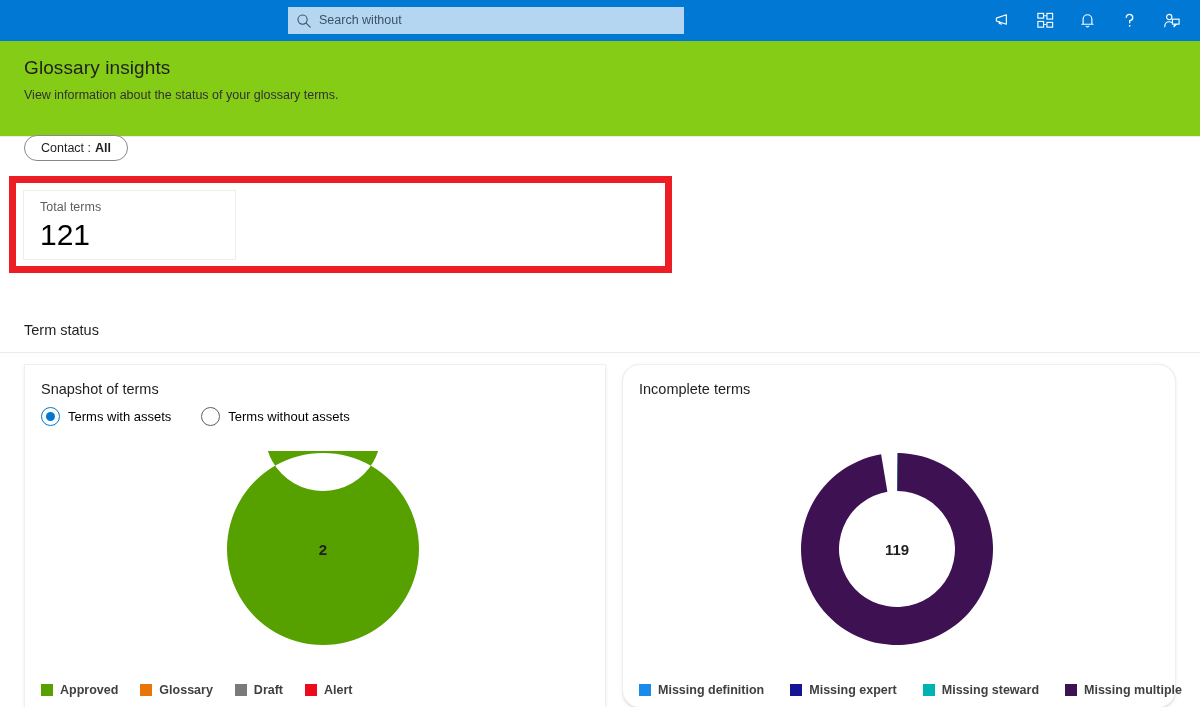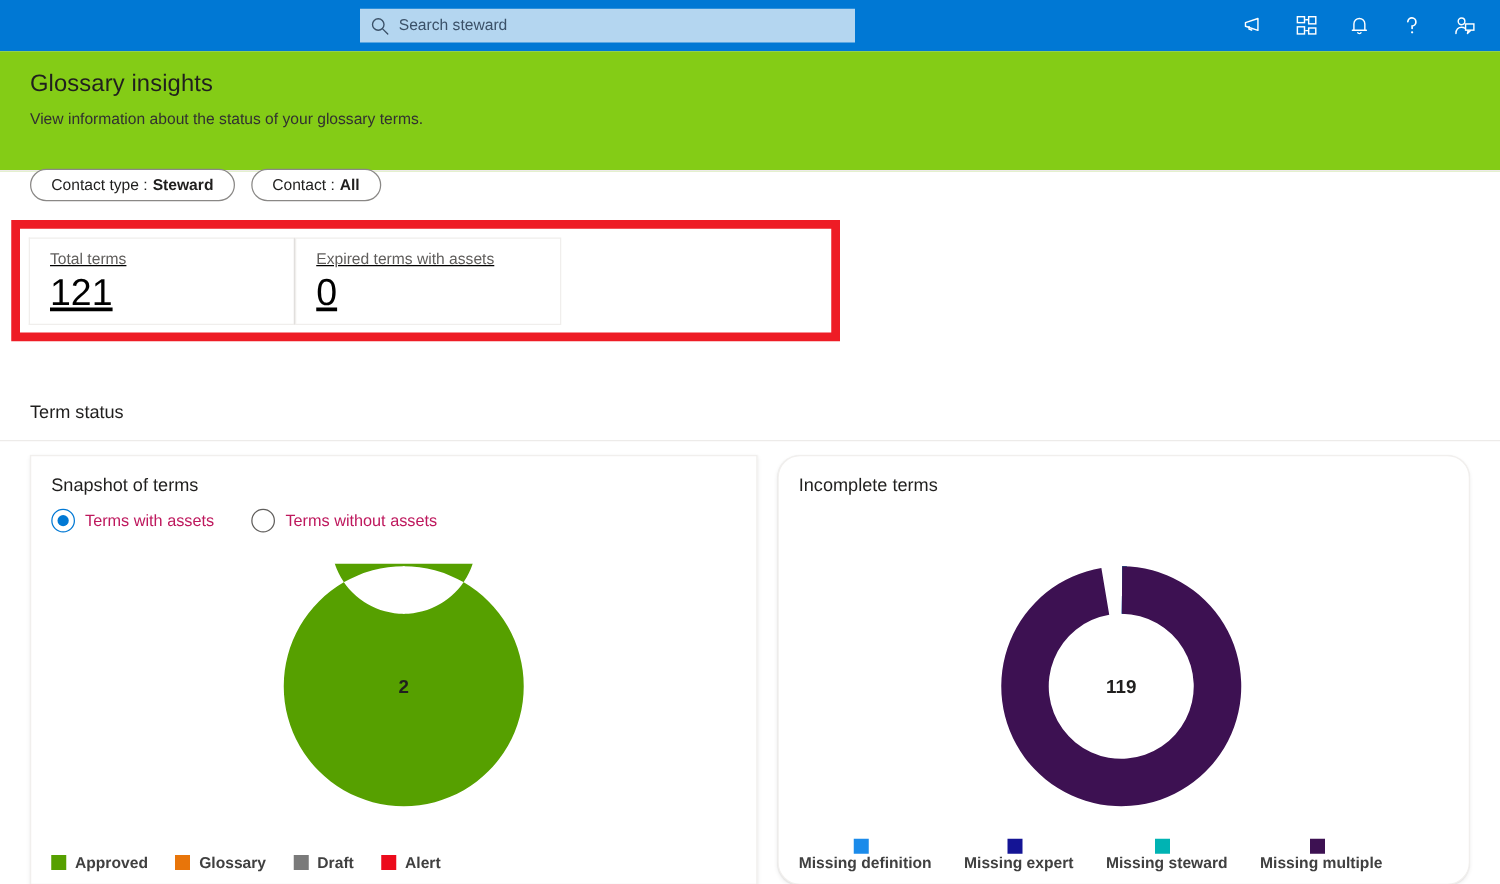--- a/index.html
+++ b/index.html
@@ -79,21 +79,20 @@
   .kpi-highlight {
     position: absolute; left: 9px; top: 176px;
     width: 663px; height: 97px;
     border: 7px solid #ee1c25;
     background: #ffffff;
   }
   .kpi-row {
     position: absolute; left: 23px; top: 190px;
     width: 635px; height: 60px;
     display: flex;
-    text-decoration: underline;
   }
   .kpi-card {
     flex: 0 0 213px; height: 70px;
     background: #ffffff;
     border: 1px solid #f0eeec;
     border-right: 1px solid #e1dfdd;
     padding: 8px 0 0 16px;
     position: relative;
   }
   .kpi-card:last-child { border-right: 1px solid #f0eeec; }
@@ -142,56 +141,56 @@
   .radio-outer {
     width: 19px; height: 19px; border-radius: 50%;
     border: 1px solid #605e5c; background: #fff;
     display: flex; align-items: center; justify-content: center;
     flex: 0 0 auto;
   }
   .radio-item.checked .radio-outer { border: 1px solid #0078d4; border-width: 1.5px; }
   .radio-dot {
     width: 9px; height: 9px; border-radius: 50%; background: #0078d4;
   }
-  .radio-label { font-size: 13px; color: #be185d; }
+  .radio-label { font-size: 13px; color: #000000; }
 
   
   .donut-wrap { position: absolute; }
   #donut-left  { left: 190px; top: 86px; width: 216px; height: 196px; }
   #donut-right { left: 166px; top: 86px; width: 216px; height: 196px; }
   .donut-center {
     position: absolute; left: 0; top: 0; width: 100%; height: 100%;
     display: flex; align-items: center; justify-content: center;
     font-size: 15px; font-weight: 700; color: #201f1e;
     pointer-events: none;
   }
 
   
   .legend {
     position: absolute; bottom: 10px; left: 16px;
     display: flex; align-items: center;
   }
   .legend-item { display: flex; align-items: center; margin-right: 22px; cursor: pointer; }
   .legend-swatch { width: 12px; height: 12px; margin-right: 7px; flex: 0 0 auto; }
   .legend-label { font-size: 12.5px; color: #404040; font-weight: 700; white-space: nowrap; }
-  #legend-right .legend-item { margin-right: 26px; flex-direction: column; }
+  #legend-right .legend-item { margin-right: 26px; }
 </style>
 </head>
 <body>
 
 <div class="topbar">
 
   <div class="search-box">
     <span class="search-icon">
       <svg viewBox="0 0 16 16" width="16" height="16" aria-hidden="true">
         <circle cx="6.6" cy="6.6" r="4.6" fill="none" stroke="#3b5168" stroke-width="1.1"></circle>
         <line x1="10.1" y1="10.1" x2="14.2" y2="14.2" stroke="#3b5168" stroke-width="1.1" stroke-linecap="round"></line>
       </svg>
     </span>
-    <span class="search-placeholder">Search steward</span>
+    <span class="search-placeholder">Search without</span>
   </div>
 
   <div class="topbar-icons">
 
     <div class="tb-icon">
       <svg viewBox="0 0 20 20" width="19" height="19" aria-hidden="true">
         <path d="M2.5 7.5 L13 4 L13 14 L2.5 10.5 Z" fill="none" stroke="#fff" stroke-width="1.2" stroke-linejoin="round"></path>
         <path d="M5.5 10.4 L5.5 13 L8.2 13.9" fill="none" stroke="#fff" stroke-width="1.2" stroke-linejoin="round"></path>
       </svg>
     </div>
@@ -233,39 +232,31 @@
   </div>
 </div>
 
 <div class="page-header">
   <div class="page-title">Glossary insights</div>
   <div class="page-subtitle">View information about the status of your glossary terms.</div>
 </div>
 
 <div class="filters">
   <div class="pill">
-    <span class="lbl">Contact type :</span>
-    <b>Steward</b>
-  </div>
-  <div class="pill">
     <span class="lbl">Contact :</span>
     <b>All</b>
   </div>
 </div>
 
 <div class="kpi-highlight"></div>
 
 <div class="kpi-row">
   <div class="kpi-card">
     <div class="kpi-label">Total terms</div>
     <div class="kpi-value">121</div>
-  </div>
-  <div class="kpi-card">
-    <div class="kpi-label">Expired terms with assets</div>
-    <div class="kpi-value">0</div>
   </div>
 </div>
 
 <div class="section-title">Term status</div>
 <div class="section-rule"></div>
 
 <div class="chart-card" id="card-left">
   <div class="card-title">Snapshot of terms</div>
 
   <div class="radio-row">

